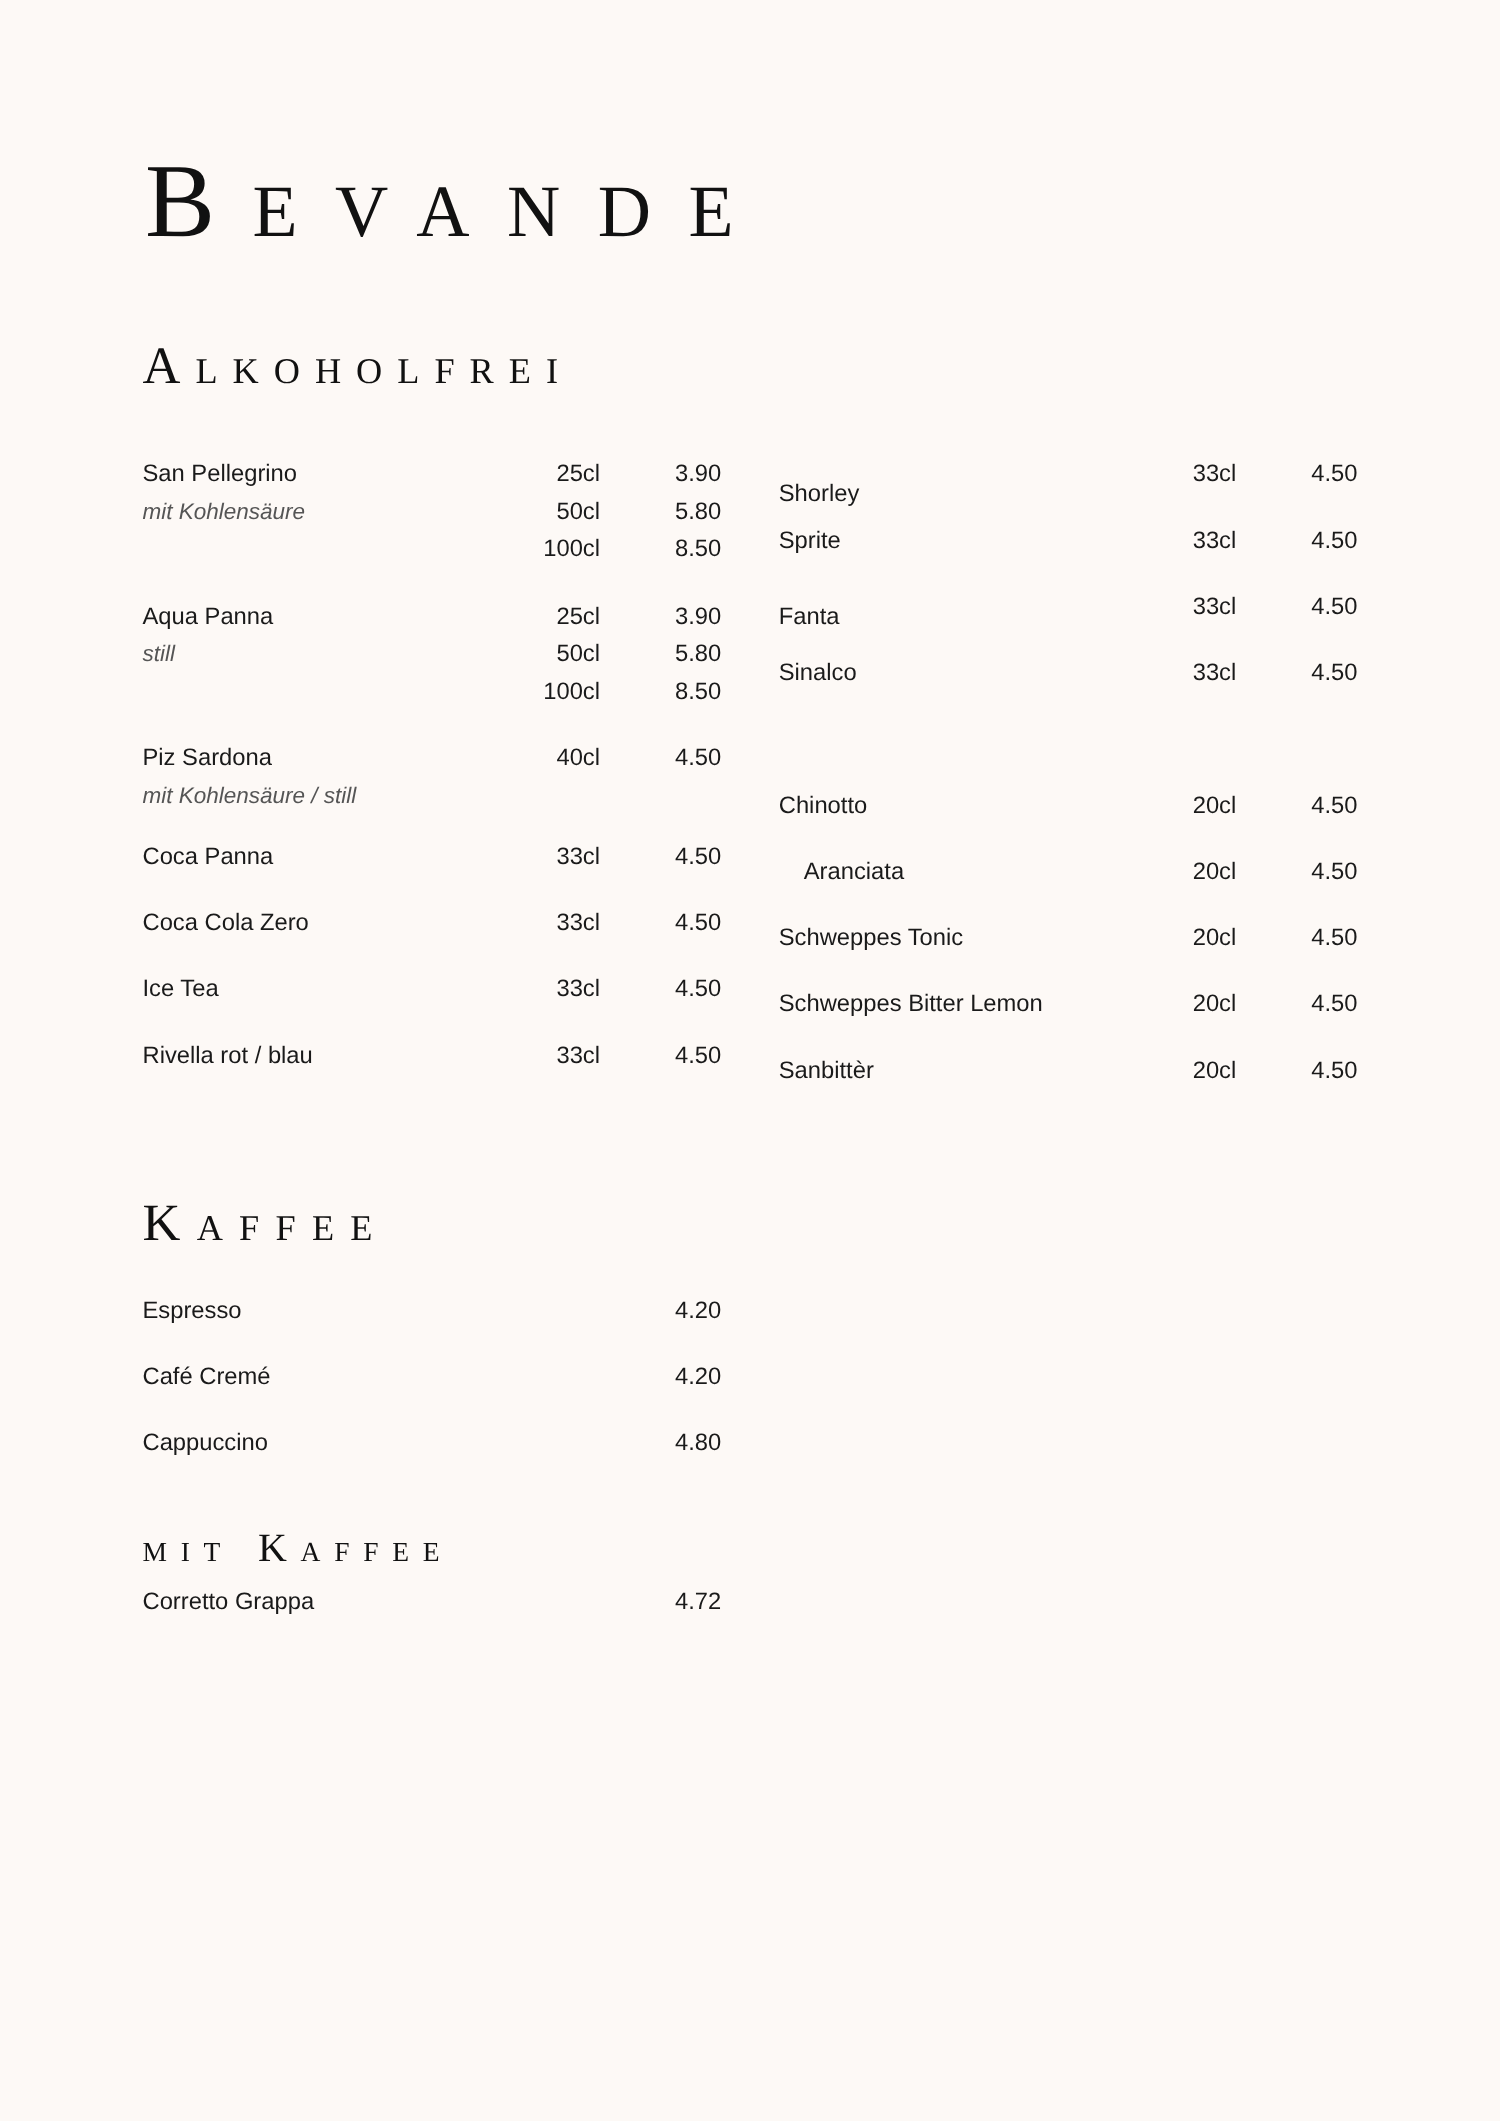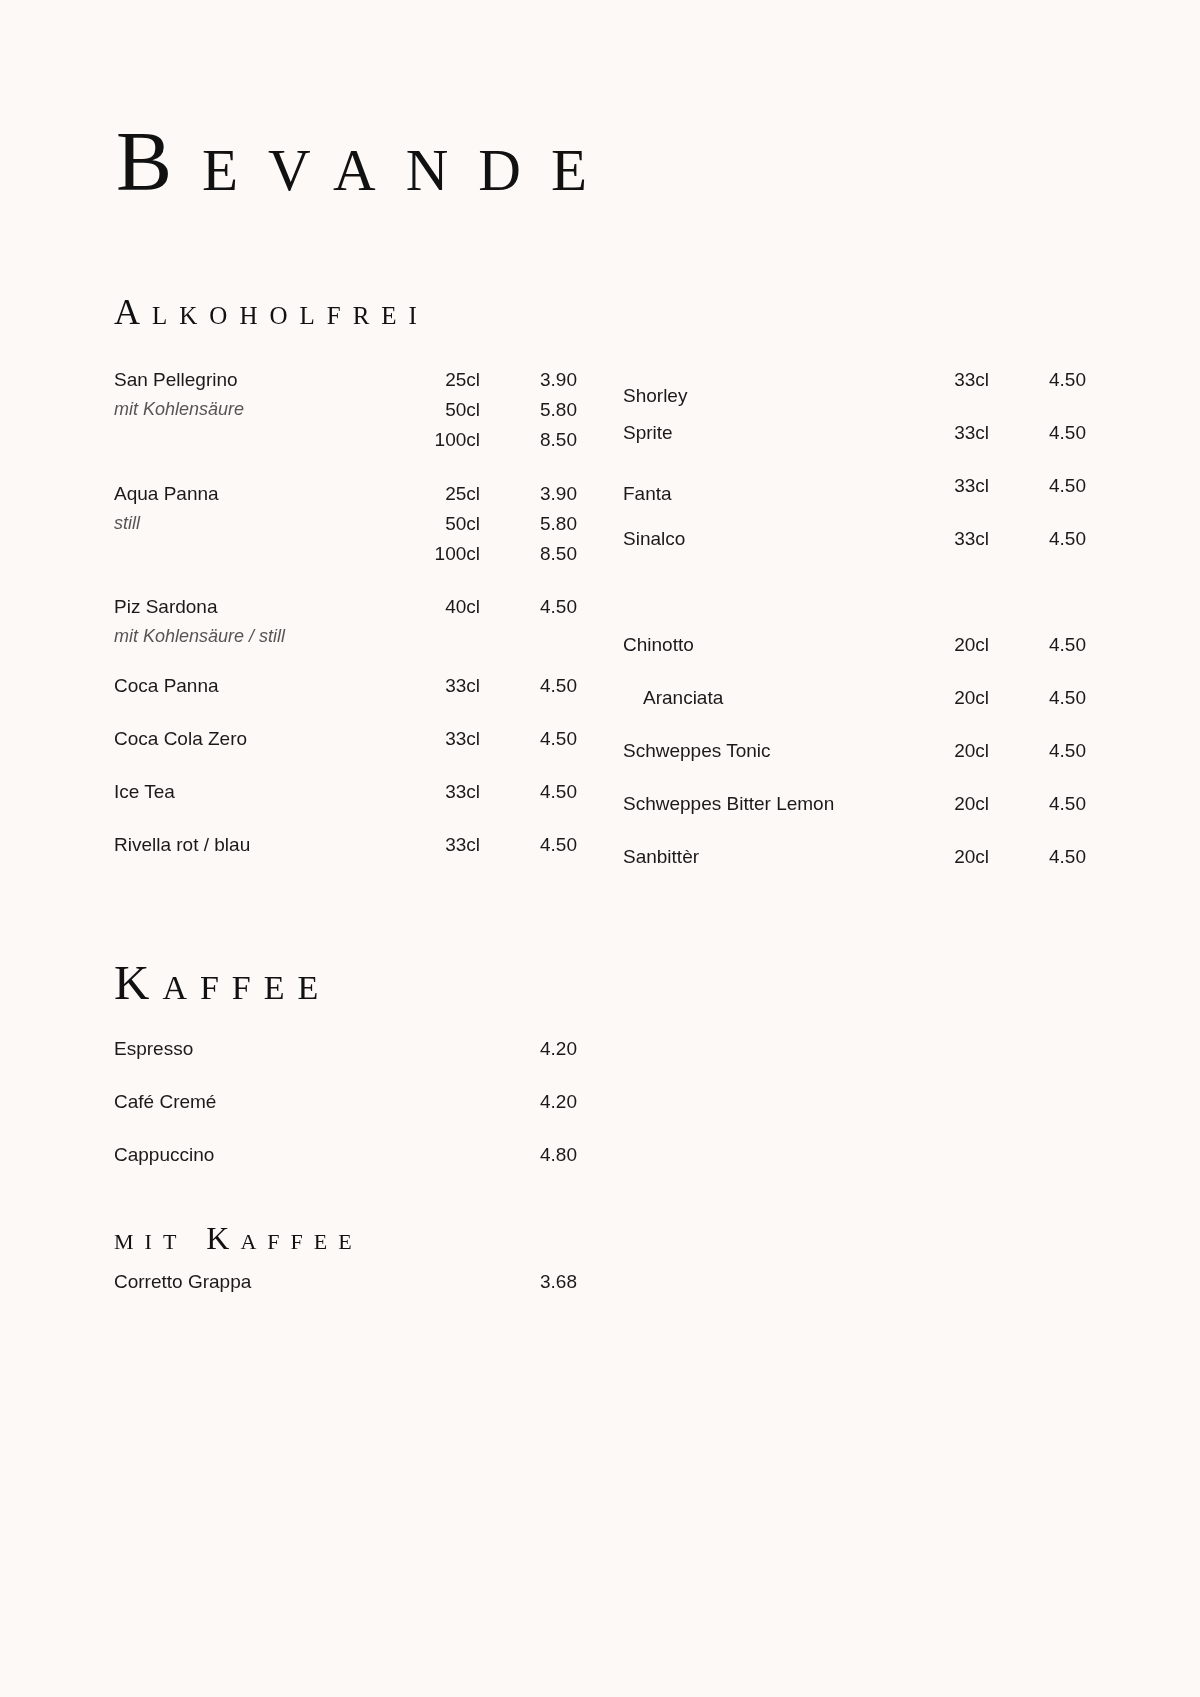--- a/index.html
+++ b/index.html
@@ -20,22 +20,22 @@
     font-variant: small-caps;
     color: #111;
   }
   .section-title {
     position: absolute; left: 114px;
     font-family: "Liberation Serif", serif;
     font-weight: normal; margin: 0; line-height: 1;
     color: #111;
     font-variant: small-caps;
   }
-  .sec-alk { top: 294px; font-size: 36px; letter-spacing: 12px; }
-  .sec-kaf { top: 958px; font-size: 49px; letter-spacing: 13px; }
+  .sec-alk { top: 272px; font-size: 42px; letter-spacing: 12px; }
+  .sec-kaf { top: 958px; font-size: 42px; letter-spacing: 13px; }
   .sec-mit { top: 1222px; font-size: 32px; letter-spacing: 11px; }
 
   .item { position: absolute; font-size: 19px; line-height: 1; }
   .name { position: absolute; white-space: nowrap; }
   .desc { position: absolute; white-space: nowrap; font-style: italic; color: #555; font-size: 18px; }
   .vol { position: absolute; text-align: right; width: 80px; white-space: nowrap; }
   .price { position: absolute; text-align: right; width: 80px; white-space: nowrap; }
 </style>
 </head>
 <body>
@@ -105,14 +105,14 @@
     <div class="item name" style="left: 623px; top: 847px;">Sanbittèr</div>
     <div class="item vol" style="left: 909px; top: 847px;">20cl</div>
     <div class="item price" style="left: 1006px; top: 847px;">4.50</div>
     <div class="item name" style="left: 114px; top: 1039px;">Espresso</div>
     <div class="item price" style="left: 497px; top: 1039px;">4.20</div>
     <div class="item name" style="left: 114px; top: 1092px;">Café Cremé</div>
     <div class="item price" style="left: 497px; top: 1092px;">4.20</div>
     <div class="item name" style="left: 114px; top: 1145px;">Cappuccino</div>
     <div class="item price" style="left: 497px; top: 1145px;">4.80</div>
     <div class="item name" style="left: 114px; top: 1272px;">Corretto Grappa</div>
-    <div class="item price" style="left: 497px; top: 1272px;">3.68</div>
+    <div class="item price" style="left: 497px; top: 1272px;">4.72</div>
   </div>
 
 </body></html>

